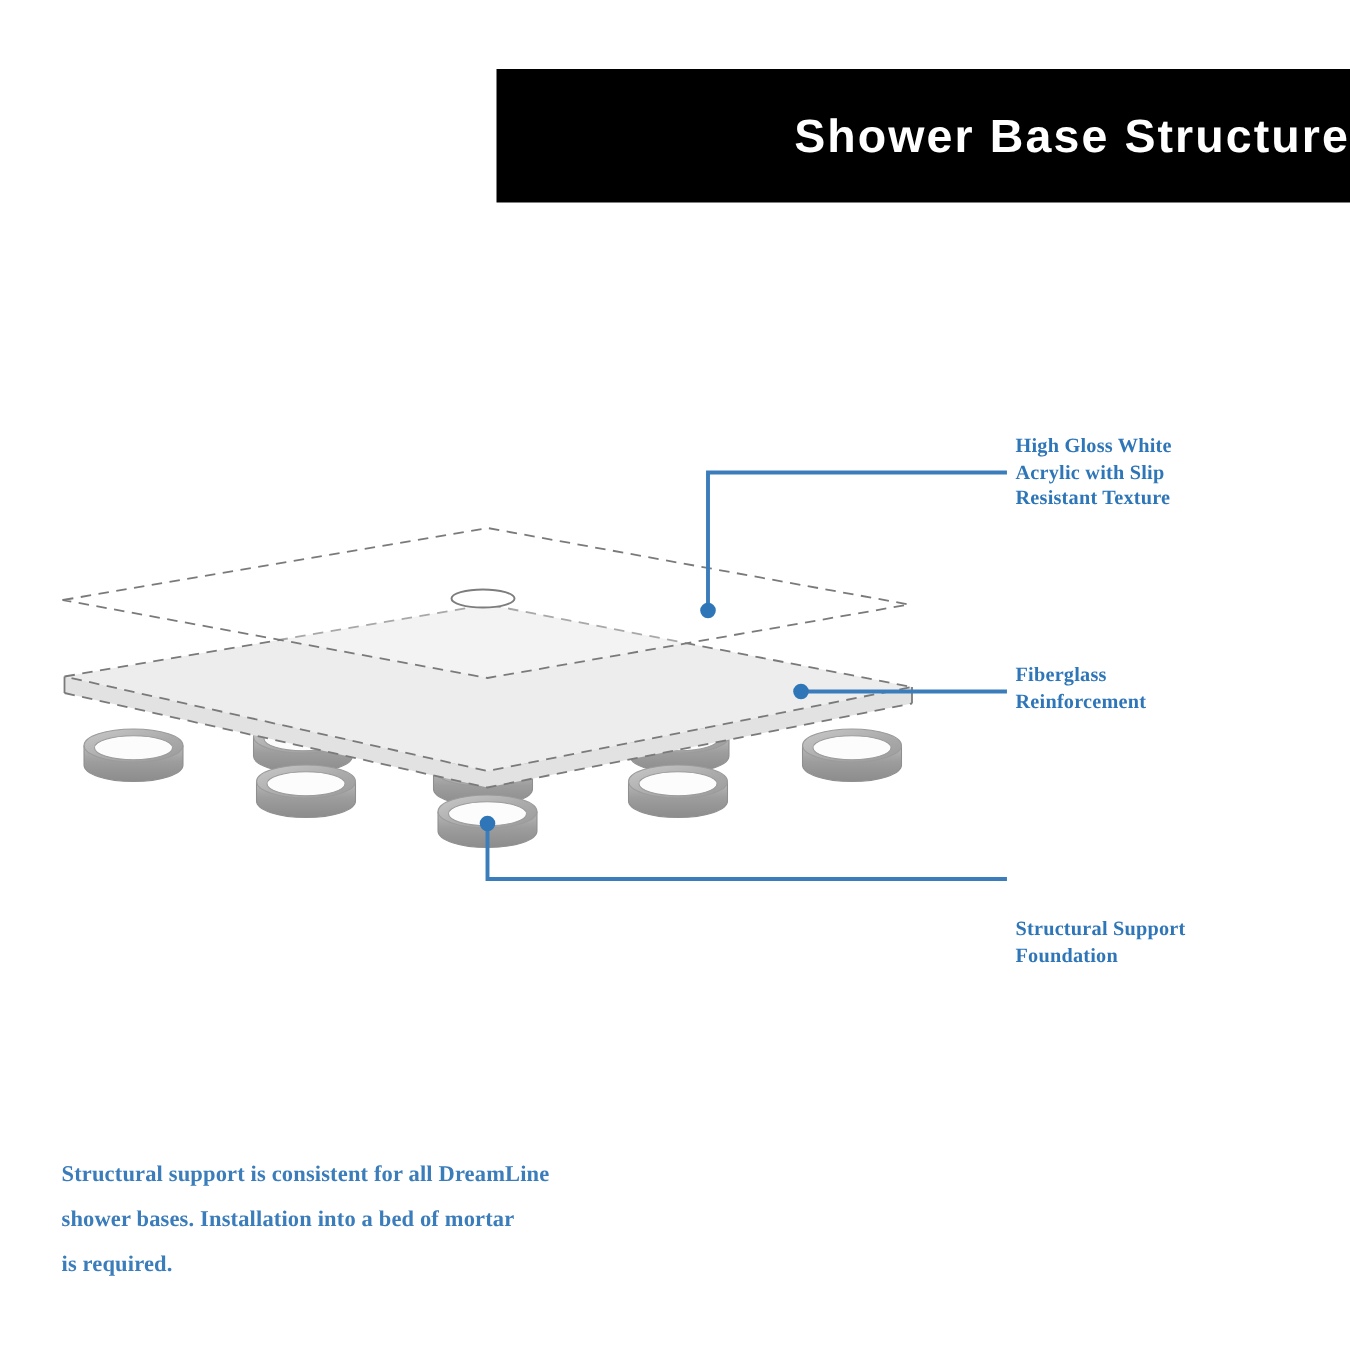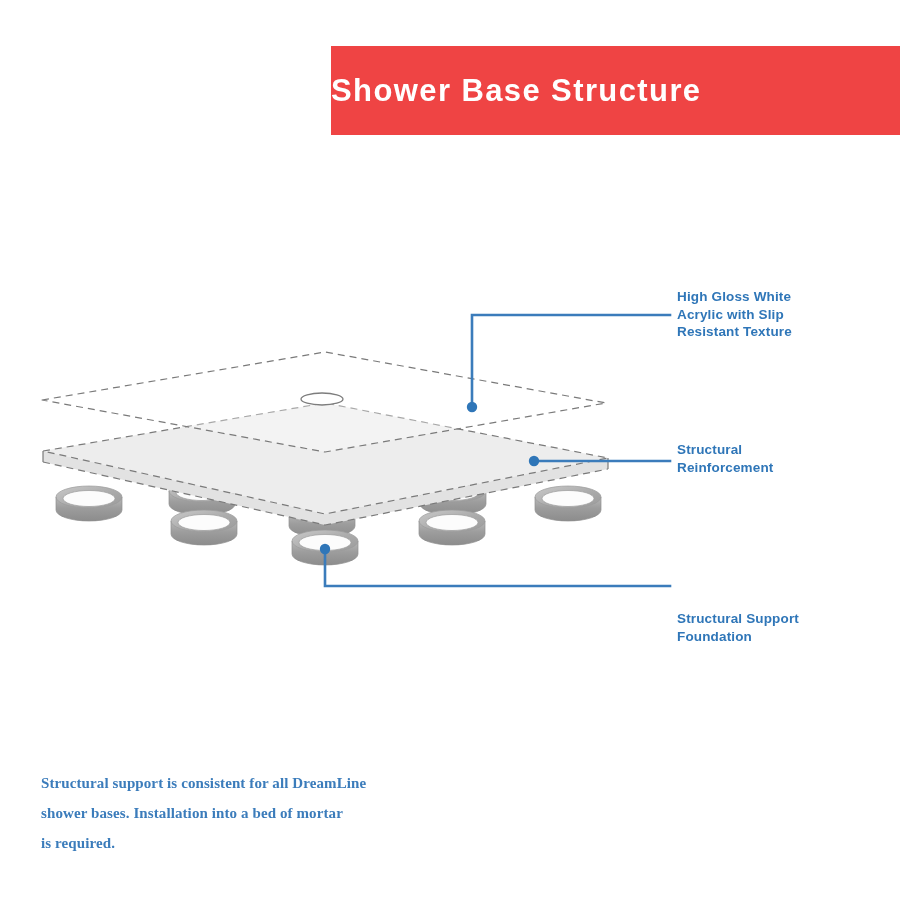--- a/index.html
+++ b/index.html
@@ -24,24 +24,24 @@
     height: 900px;
   }
 
   
   .title-banner {
     position: absolute;
     left: 331px;
     top: 46px;
     width: 569px;
     height: 89px;
-    background: #ef4444;
+    background: #000000;
     display: flex;
     align-items: center;
-    justify-content: flex-start;
+    justify-content: flex-end;
   }
   .title-banner-text {
     color: #ffffff;
     font-size: 31px;
     font-weight: bold;
     letter-spacing: 1.4px;
     font-family: "Liberation Sans", sans-serif;
     white-space: nowrap;
   }
 
@@ -56,21 +56,21 @@
   }
 
   
   .callout-label {
     position: absolute;
     color: #2f76b8;
     font-size: 13.5px;
     font-weight: bold;
     line-height: 17.5px;
     letter-spacing: 0.15px;
-    font-family: Liberation Sans, sans-serif;
+    font-family: Liberation Serif, serif;
     white-space: pre-line;
   }
   .callout-1 { left: 677px; top: 288px; }
   .callout-2 { left: 677px; top: 441px; }
   .callout-3 { left: 677px; top: 566px; margin-top: 44px; }
 
   
   .caption {
     position: absolute;
     left: 41px;
@@ -172,21 +172,21 @@
         <path d="M 325,549 L 325,586 L 670,586" fill="none" stroke="#3b7cbb" stroke-width="2.6" stroke-linecap="square"></path>
         <circle cx="325" cy="549" r="5.2" fill="#2f76b8"></circle>
       </g>
     </g>
   </svg>
 
   <div class="callout-label callout-1">High Gloss White
 Acrylic with Slip
 Resistant Texture</div>
 
-  <div class="callout-label callout-2">Structural
+  <div class="callout-label callout-2">Fiberglass
 Reinforcement</div>
 
   <div class="callout-label callout-3">Structural Support
 Foundation</div>
 
   <div class="caption">Structural support is consistent for all DreamLine
 shower bases. Installation into a bed of mortar
 is required.</div>
 
 </div>

